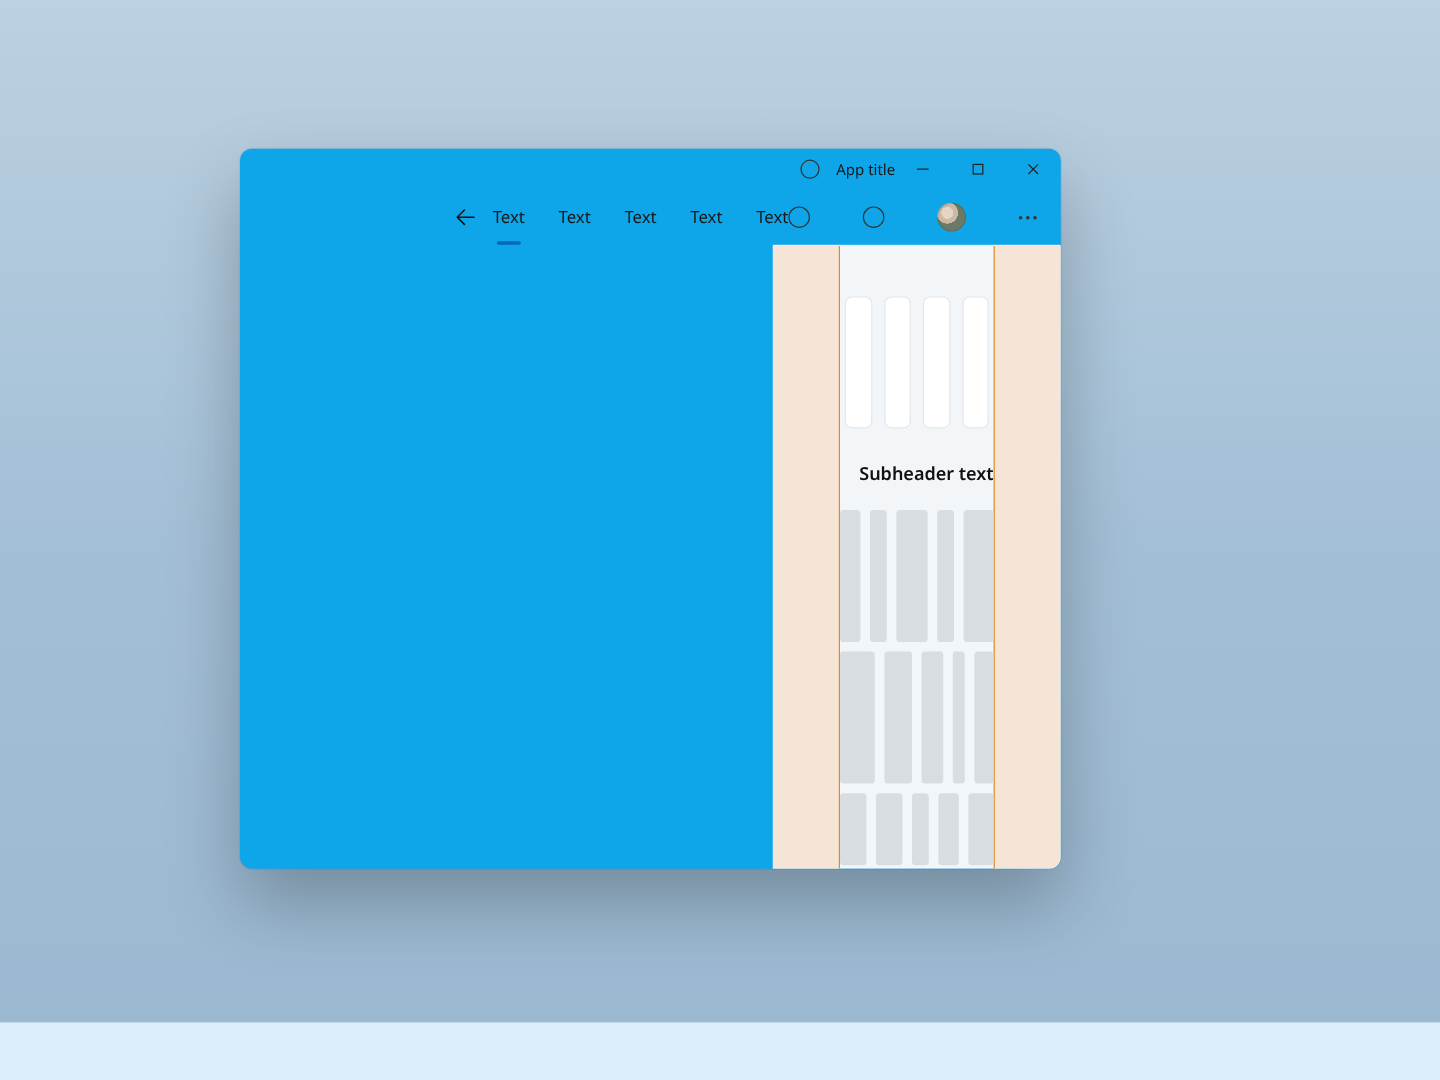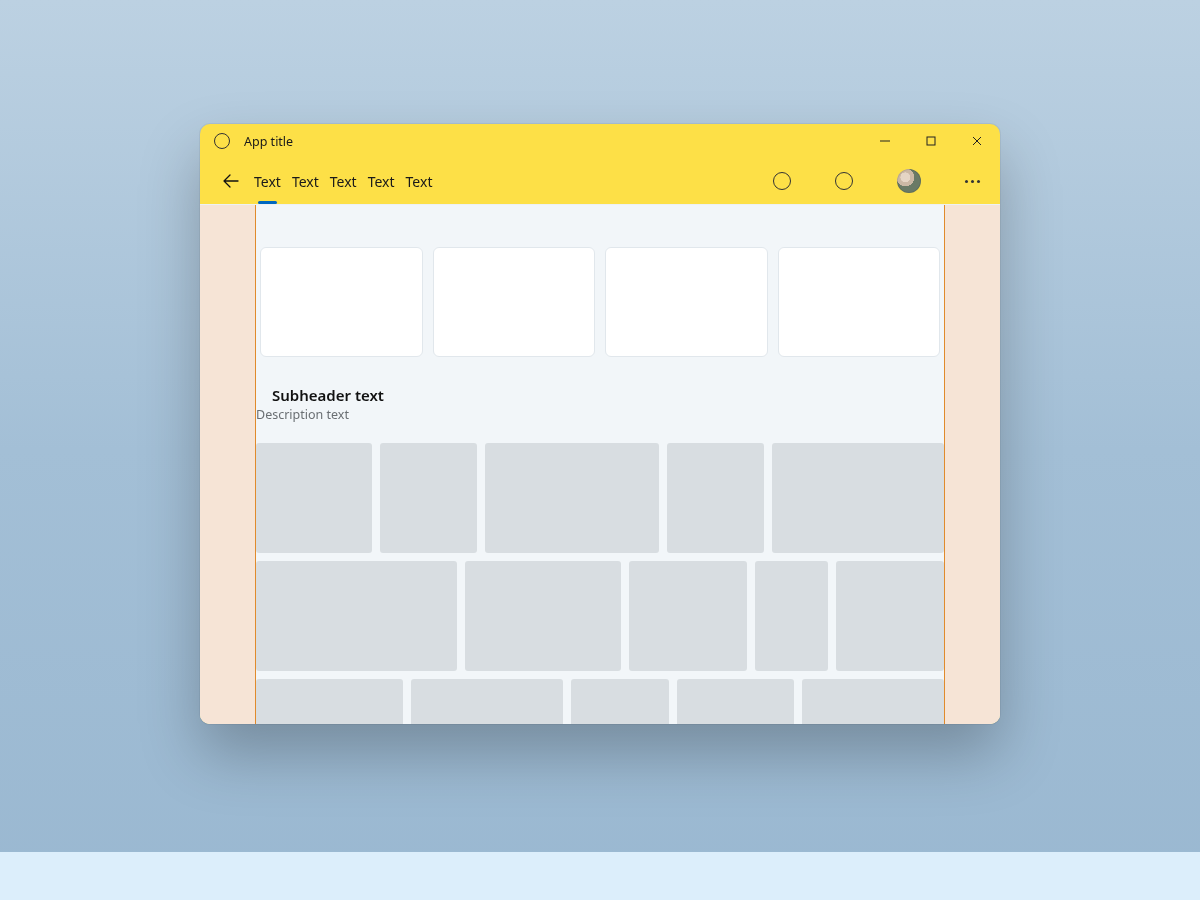--- a/index.html
+++ b/index.html
@@ -9,26 +9,26 @@
     position: relative;
   }
   .taskbar {
     position: absolute; left: 0; right: 0; bottom: 0; height: 48px;
     background: #dceefb;
   }
 
   .window {
     position: absolute;
     left: 200px; top: 124px;
-    width: 800px; height: 600px;
-    background: #fde047;
+    width: 684px; height: 600px;
+    background: #0ea5e9;
     border-radius: 10px;
     box-shadow: 0 30px 60px rgba(0,0,0,0.25), 0 0 0 1px rgba(0,0,0,0.05);
     overflow: hidden;
-    display: flex; flex-direction: column;
+    display: flex; flex-direction: column; align-items: flex-end;
   }
 
   
   .titlebar {
     height: 34px;
     display: flex; align-items: center;
     padding-left: 14px;
     font-size: 12.5px;
     color: #1a1a1a;
   }
@@ -49,21 +49,21 @@
     height: 46px;
     display: flex; align-items: center;
     padding: 0 14px 0 14px;
     gap: 0;
   }
   .back-btn {
     width: 34px; height: 34px; display: flex; align-items: center; justify-content: center;
     margin-right: 6px;
   }
   .back-btn svg { width: 16px; height: 16px; }
-  .tabs { display: flex; gap: 11px; align-items: center; height: 100%; }
+  .tabs { display: flex; gap: 28px; align-items: center; height: 100%; }
   .tab {
     font-size: 14px; color: #1a1a1a; position: relative; padding: 4px 0;
   }
   .tab.active::after {
     content: ""; position: absolute; left: 14%; right: 14%; bottom: -9px;
     height: 3px; background: #0067c0; border-radius: 3px;
   }
   .nav-spacer { flex: 1; }
   .nav-actions { display: flex; align-items: center; gap: 44px; padding-right: 6px; }
   .circle-btn {
@@ -192,21 +192,20 @@
 
       <div class="card-row">
         <div class="card"></div>
         <div class="card"></div>
         <div class="card"></div>
         <div class="card"></div>
       </div>
 
       <div class="subheader">
         <h2>Subheader text</h2>
-        <p>Description text</p>
       </div>
 
       <div class="tile-rows">
         <div class="tile-row tile-row-1">
           <div class="tile" style="flex:120 0 0"></div>
           <div class="tile" style="flex:100 0 0"></div>
           <div class="tile" style="flex:180 0 0"></div>
           <div class="tile" style="flex:100 0 0"></div>
           <div class="tile" style="flex:178 0 0"></div>
         </div>

